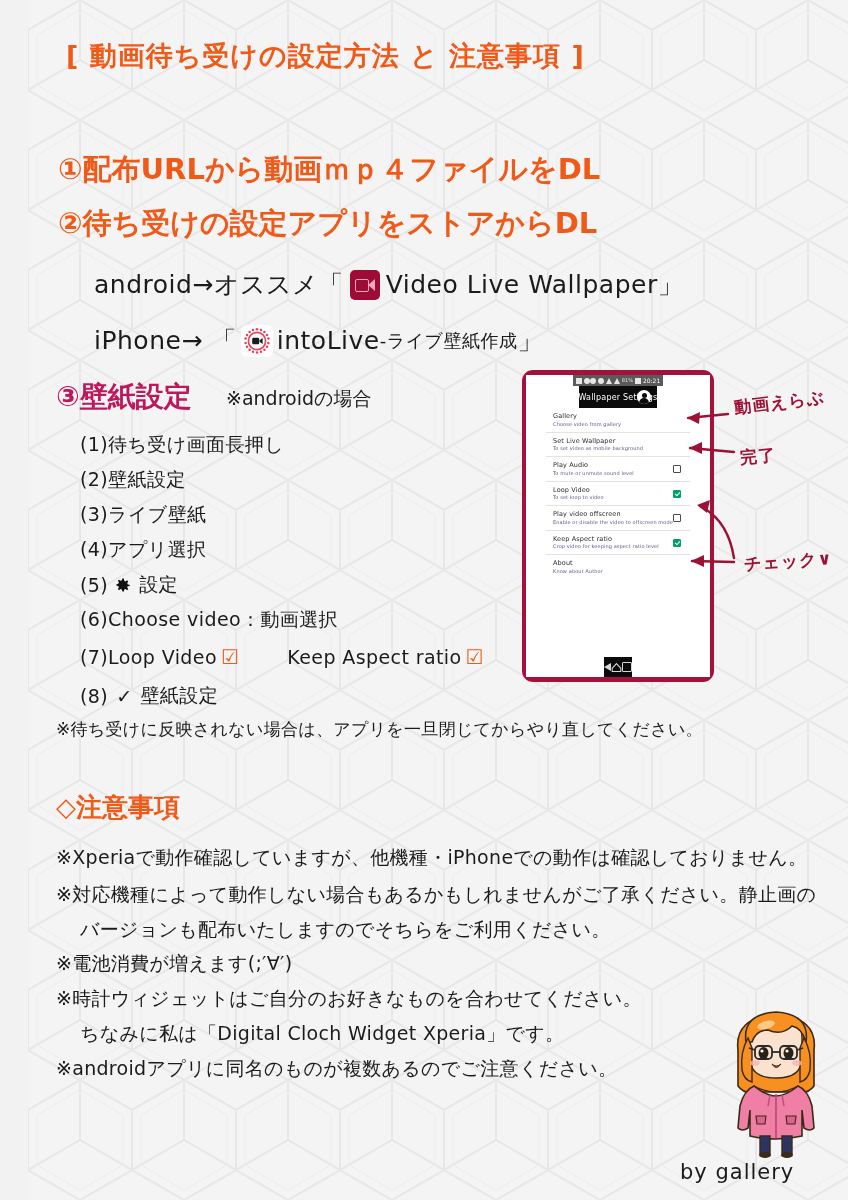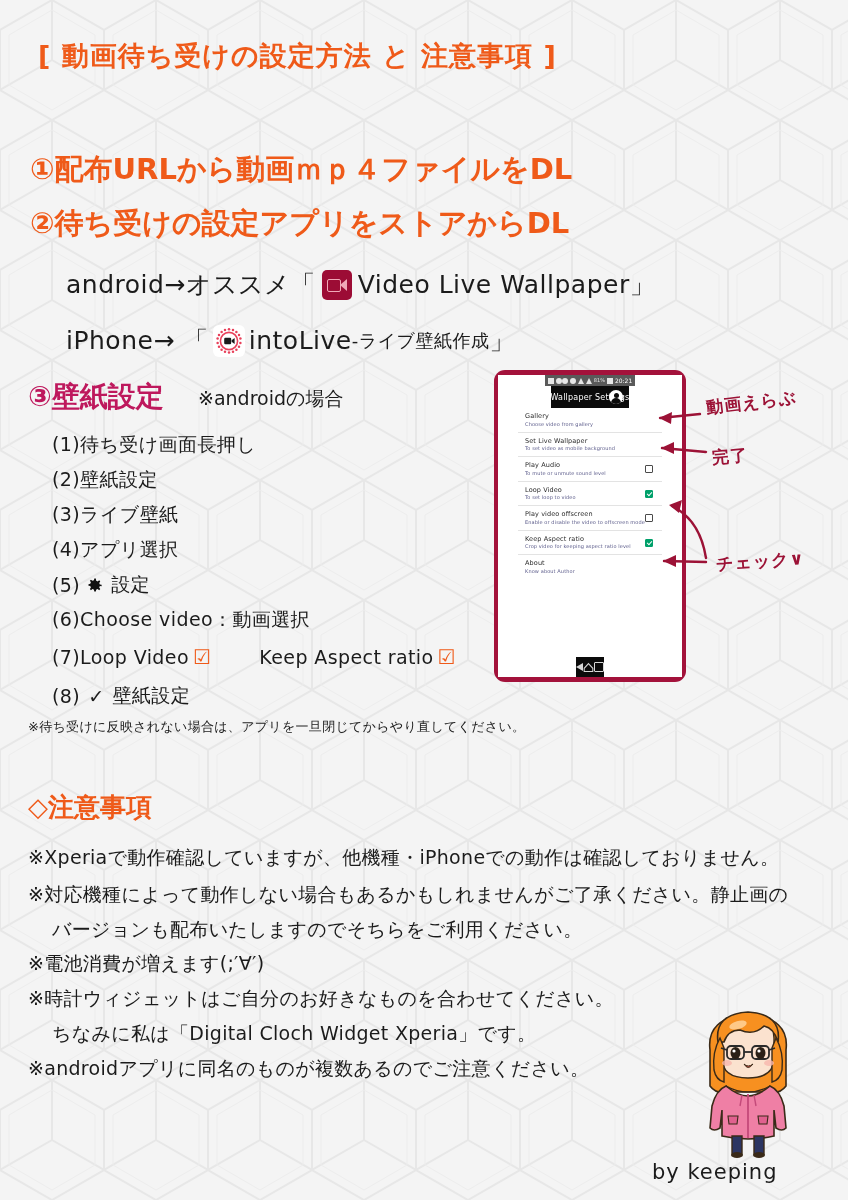--- a/index.html
+++ b/index.html
@@ -15,20 +15,21 @@
     background-color: #f2f2f2;
     position: relative;
   }
 
   
   #page {
     position: absolute;
     inset: 0;
     background-color: #f4f4f4;
     overflow: hidden;
+    margin-left: 28px;
   }
   #hexbg {
     position: absolute;
     inset: 0;
     opacity: 1;
     pointer-events: none;
   }
 
   #title {
     position: absolute;
@@ -143,21 +144,21 @@
     color: #ef5a19;
     font-size: 20px;
     margin: 0 4px;
   }
 
   .gap-wide { display: inline-block; width: 44px; }
 
   #noteReflect {
     position: absolute;
     left: 28px; top: 718px;
-    font-size: 13px;
+    font-size: 17px;
     color: #1b1b1b;
     white-space: nowrap;
     letter-spacing: 0.3px;
   }
 
   
   #cautionHead {
     position: absolute;
     left: 28px; top: 790px;
     font-size: 26px;
@@ -658,15 +659,15 @@
     <path d="M48 118 L58 118 L57 126 L49 126 Z" fill="#e0618f" stroke="#3a2a18" stroke-width="1.1"></path>
     <path d="M78 118 L88 118 L87 126 L79 126 Z" fill="#e0618f" stroke="#3a2a18" stroke-width="1.1"></path>
 
     <path d="M52 138 L52 156 Q58 158 62 156 L62 138 Z" fill="#2c3562" stroke="#3a2a18" stroke-width="1.4"></path>
     <path d="M74 138 L74 156 Q78 158 84 156 L84 138 Z" fill="#2c3562" stroke="#3a2a18" stroke-width="1.4"></path>
 
     <ellipse cx="57" cy="157" rx="6" ry="3" fill="#3a2a18"></ellipse>
     <ellipse cx="79" cy="157" rx="6" ry="3" fill="#3a2a18"></ellipse>
   </svg>
 
-  <div id="signature">by  keeping</div>
+  <div id="signature">by  gallery</div>
 
 </div>
 
 </body></html>

